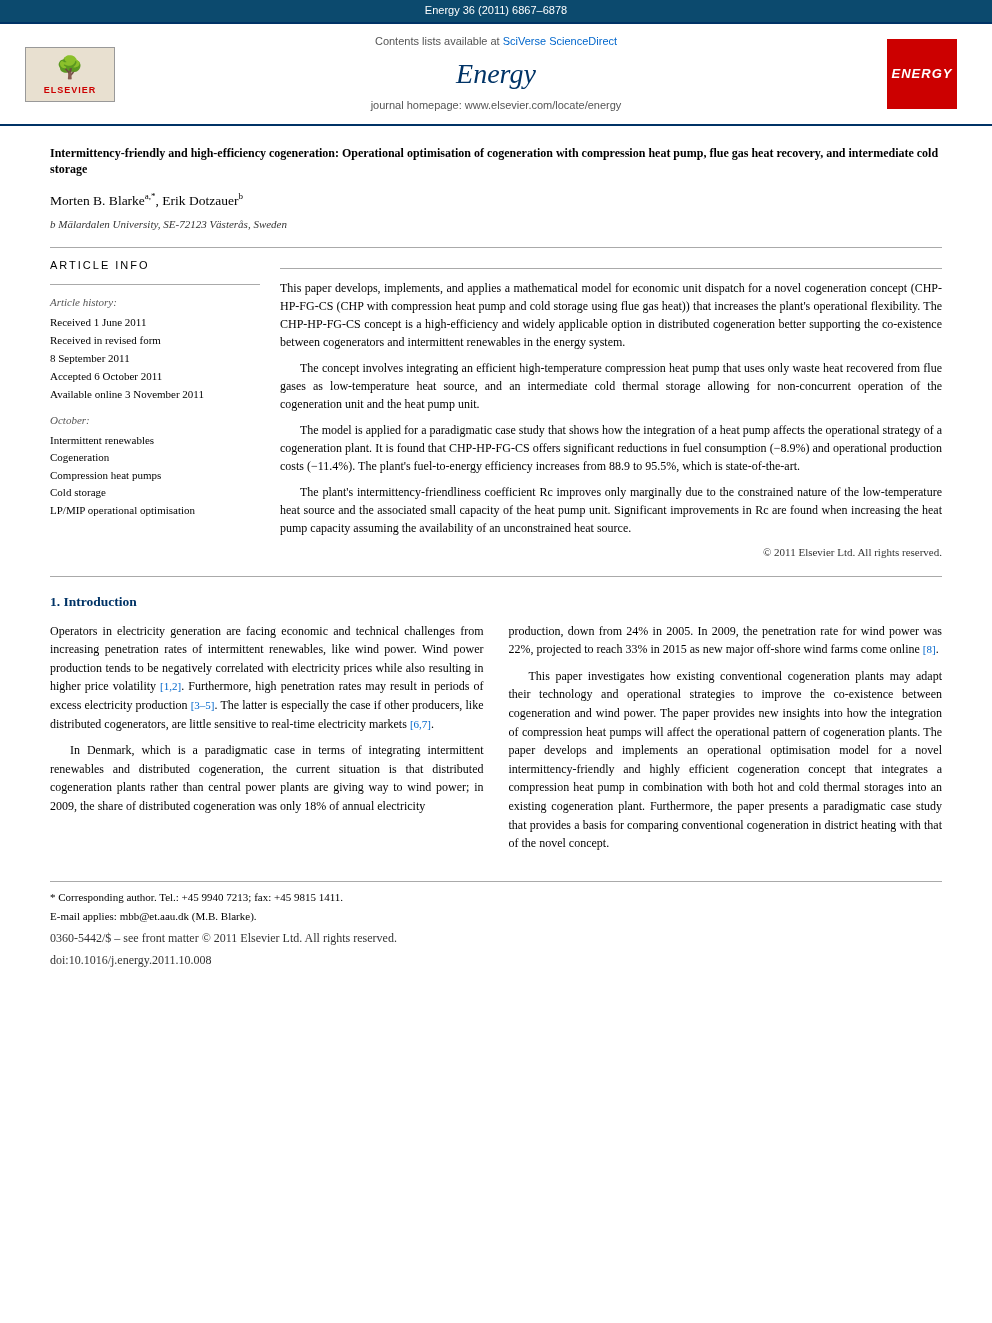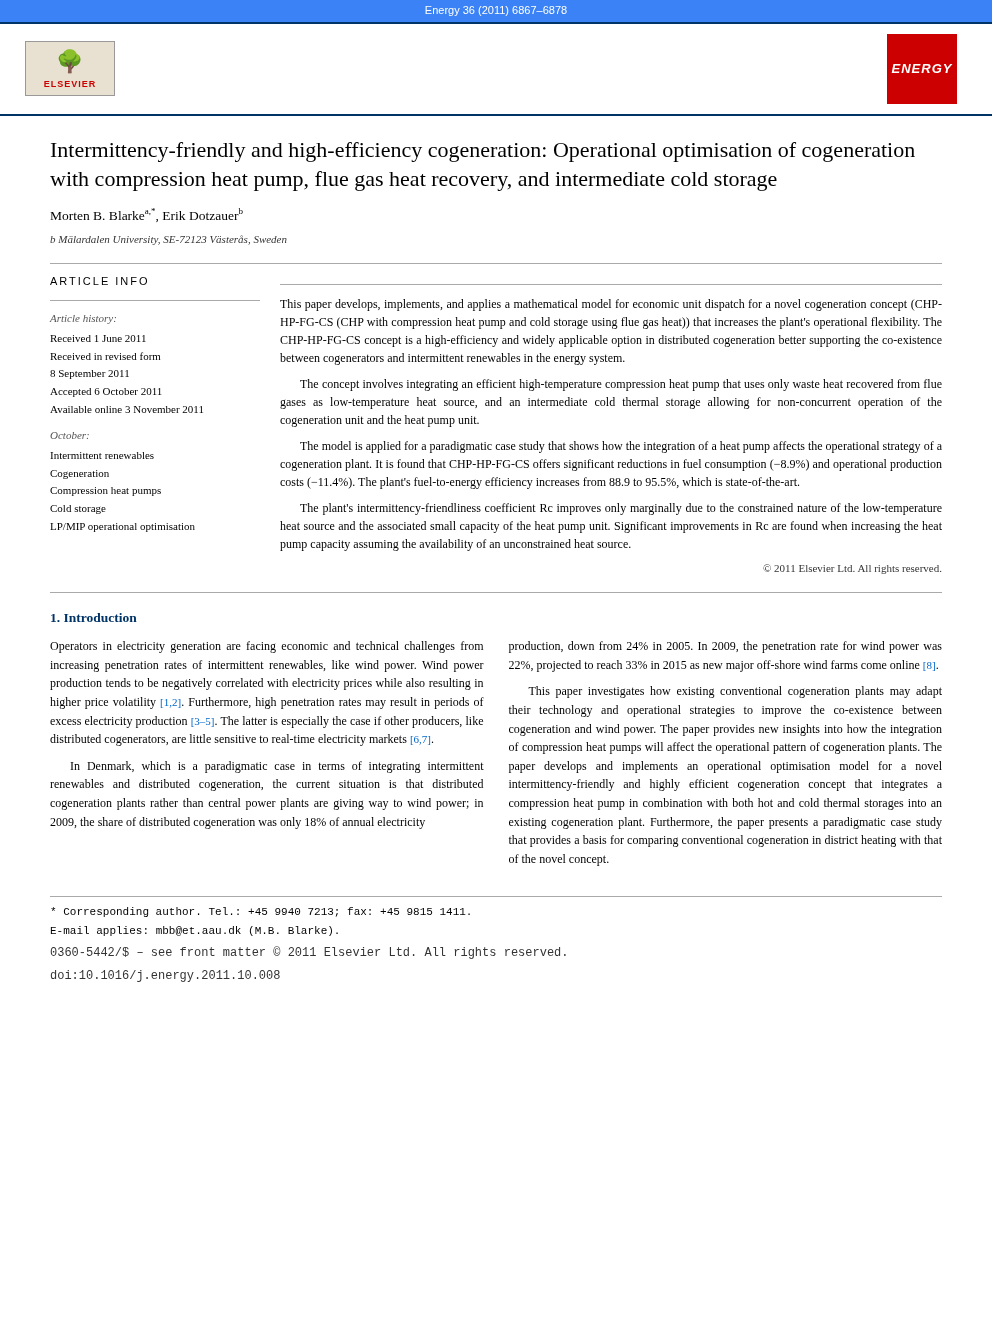--- a/index.html
+++ b/index.html
@@ -7,21 +7,21 @@
       font-family: 'Times New Roman', Times, serif;
       background: #fff;
       color: #000;
       width: 992px;
       min-height: 1323px;
       font-size: 13px;
       line-height: 1.45;
     }
 
     .top-bar {
-      background: #3b82f6;
+      background: #0c4a6e;
       color: #fff;
       text-align: center;
       font-size: 11px;
       padding: 3px 0;
       font-family: Arial, sans-serif;
     }
 
     .journal-header {
       display: flex;
       align-items: center;
@@ -119,22 +119,22 @@
     .energy-logo-box .energy-word {
       font-size: 13px;
       font-style: italic;
     }
 
     .content-area {
       padding: 20px 50px 20px 50px;
     }
 
     .paper-title {
-      font-size: 22px;
-      font-weight: normal;
+      font-size: 12px;
+      font-weight: bold;
       line-height: 1.3;
       margin-bottom: 12px;
       color: #000;
     }
 
     .authors {
       font-size: 13.5px;
       margin-bottom: 6px;
     }
 
@@ -266,21 +266,20 @@
       color: #0066cc;
       text-decoration: none;
       font-size: 11px;
     }
 
     .footnote-area {
       margin-top: 20px;
       border-top: 1px solid #aaa;
       padding-top: 8px;
       font-size: 11px;
-      font-family: Liberation Mono, monospace;
     }
 
     .footnote-item {
       margin-bottom: 3px;
     }
 
     .issn-line {
       font-size: 12px;
       margin-top: 5px;
       color: #333;
@@ -300,20 +299,28 @@
 
 <div class="journal-header">
 
   <div class="elsevier-logo">
     <div class="logo-box">
       <span class="elsevier-tree">🌳</span>
       <span class="elsevier-text">ELSEVIER</span>
     </div>
   </div>
 
+  <div class="journal-center">
+    <div class="sciverse-line">
+      <span>Contents lists available at</span>
+      <a href="#">SciVerse ScienceDirect</a>
+    </div>
+    <div class="journal-title-big">Energy</div>
+    <div class="journal-url">journal homepage: www.elsevier.com/locate/energy</div>
+  </div>
 
   <div class="energy-logo-right">
     <div class="energy-logo-box">
       <span class="energy-word">ENERGY</span>
     </div>
   </div>
 </div>
 
 <div class="content-area">
 

